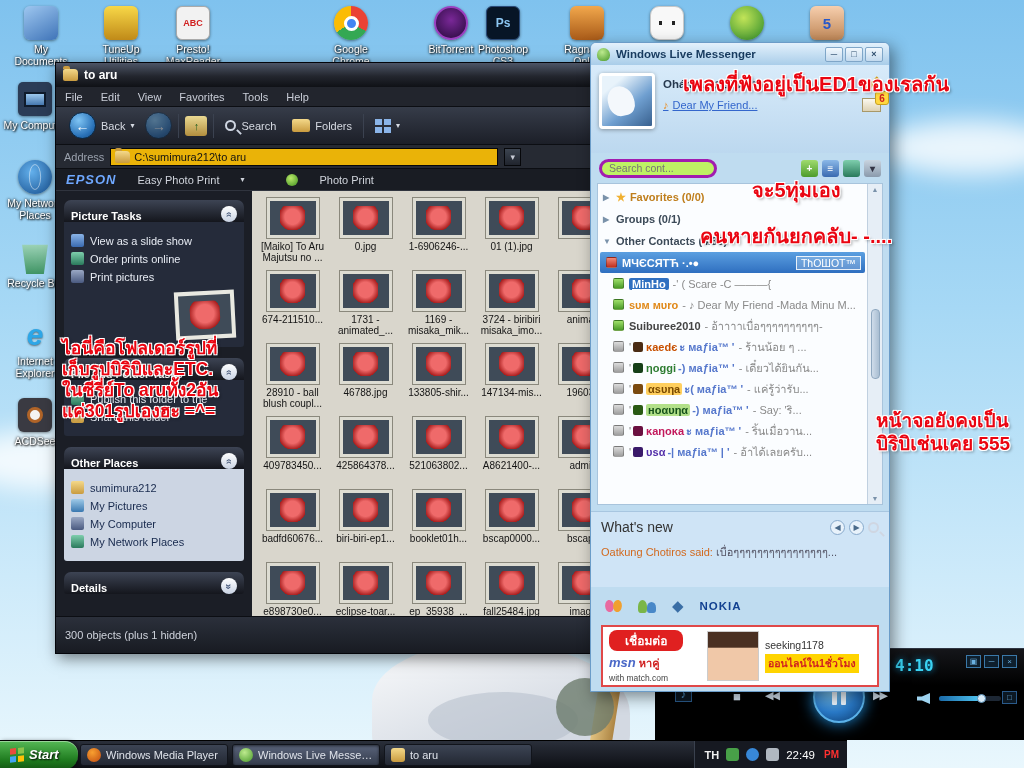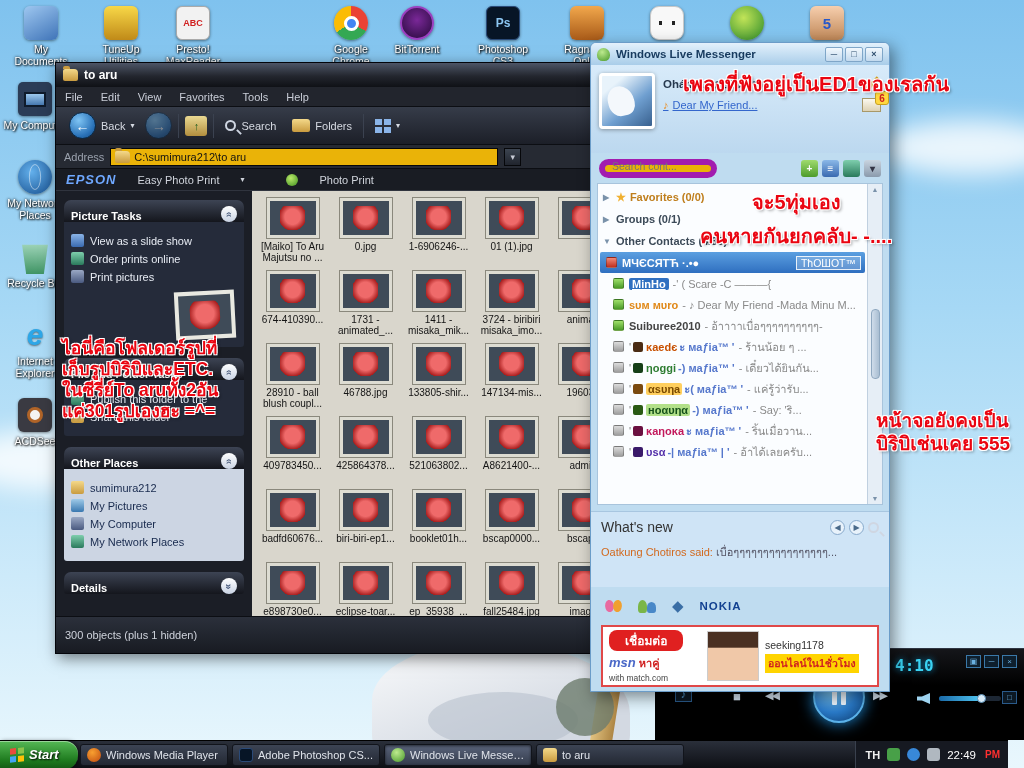--- a/index.html
+++ b/index.html
@@ -112,21 +112,21 @@
 .avatar::after{content:"";position:absolute;left:6px;top:10px;width:26px;height:30px;background:#f4f8fc;border-radius:50% 60% 40% 50%;transform:rotate(-14deg)}
 .m-info{flex:1;min-width:0;padding-top:2px}
 .m-status{color:#26384e;font-weight:bold;font-size:11.5px;white-space:nowrap;overflow:hidden}
 .m-song{color:#3366cc;text-decoration:underline;margin-top:6px;display:flex;align-items:center;gap:4px;white-space:nowrap;overflow:hidden}
 .notei{color:#e8912d;font-weight:bold;text-decoration:none}
 .m-hicons{display:flex;flex-direction:column;align-items:flex-end;gap:8px;padding-top:2px}
 .pen{width:15px;height:15px;background:linear-gradient(45deg,#f2c433,#c28d12);clip-path:polygon(0 82%,72% 8%,92% 30%,20% 100%)}
 .env{width:19px;height:14px;background:linear-gradient(#fbf9ef,#ddd2b4);border:1px solid #a89868;position:relative}
 .mbadge{position:absolute;top:-8px;right:-9px;min-width:14px;height:14px;border-radius:3px;background:#ffd840;border:1px solid #c8a020;color:#d02020;font-size:10px;font-weight:bold;display:flex;align-items:center;justify-content:center;padding:0 2px}
 .m-search{height:30px;flex:none;display:flex;align-items:center;gap:5px;padding:0 8px}
-.sbox{width:118px;height:19px;border-radius:10px;background:#eab308;border:6px solid #a21caf;display:flex;align-items:flex-end;padding:0 7px}
+.sbox{width:118px;height:19px;border-radius:10px;background:#bef264;border:3px solid #a21caf;display:flex;align-items:flex-start;padding:0 7px}
 .sbox input{border:none;outline:none;width:100%;font-size:10.5px;background:transparent;color:#555;font-family:"Liberation Sans",sans-serif}
 .sic{width:17px;height:17px;border-radius:3px;display:flex;align-items:center;justify-content:center;color:#fff;font-size:10px;font-weight:bold}
 .sic1{background:linear-gradient(#9fdb6d,#4d9b2b)}
 .sic2{background:linear-gradient(#8ab8e8,#3a6ab0)}
 .sic3{background:linear-gradient(#7ecead,#2a7a5c)}
 .sic4{background:linear-gradient(#c9d4e0,#8a9aac);color:#334}
 .m-list{flex:1;margin:0 6px;background:#fbfdff;border:1px solid #a8c4dc;display:flex;min-height:0}
 .crows{flex:1;min-width:0;overflow:hidden;padding-top:2px}
 .grow{height:22px;display:flex;align-items:center;gap:4px;padding:0 5px;font-weight:bold;color:#3c4a58}
 .garr{color:#7a92aa;font-size:8px;width:9px;display:inline-block}
@@ -178,26 +178,26 @@
 .ad-msnword{color:#4a68c8;font-weight:bold;font-style:italic;font-size:13px}
 .ad-dating{color:#d02020;font-weight:bold;font-size:11px}
 .ad-match{color:#444;font-size:8.5px;margin-top:1px}
 .ad-photo{width:52px;height:50px;flex:none;border:1px solid #ccc;background:linear-gradient(180deg,#4a3022 0 32%,#f0c8a8 33%)}
 .ad-right{min-width:0}
 .ad-user{color:#333;font-size:10.5px}
 .ad-online{display:inline-block;margin-top:3px;background:#ffd400;color:#d02020;font-weight:bold;font-size:10.5px;padding:1px 3px}
 
 .annot{position:absolute;z-index:60;color:#ea0511;font-weight:bold;line-height:1.2;white-space:pre-line;text-shadow:-1px -1px 0 #fff,1px -1px 0 #fff,-1px 1px 0 #fff,1px 1px 0 #fff,2px 2px 3px rgba(0,0,0,.35)}
 .an1{left:683px;top:72px;font-size:20px}
-.an2{left:752px;top:190px;font-size:20px}
+.an2{left:752px;top:178px;font-size:20px}
 .an3{left:700px;top:224px;font-size:20px}
 .an4{left:62px;top:338px;font-size:17.5px;width:215px}
 .an5{left:876px;top:410px;font-size:19px}
 
-.taskbar{position:absolute;left:0;bottom:0;width:1008px;height:28px;z-index:70;background:linear-gradient(#2a2f3a,#0d0f14);border-top:1px solid #000;display:flex;align-items:center}
+.taskbar{position:absolute;left:0;bottom:0;width:847px;height:28px;z-index:70;background:linear-gradient(#2a2f3a,#0d0f14);border-top:1px solid #000;display:flex;align-items:center}
 .startbtn{height:28px;width:78px;flex:none;display:flex;align-items:center;gap:5px;padding:0 10px;background:linear-gradient(#55b855,#1e7a1e 70%,#145a14);border-radius:0 13px 13px 0;box-shadow:inset 0 1px 0 rgba(255,255,255,.4),2px 0 4px rgba(0,0,0,.5)}
 .wflag{width:14px;height:14px;background:linear-gradient(#e84c3d,#e84c3d) 0 0/6px 6px no-repeat,linear-gradient(#8bc34a,#8bc34a) 8px 0/6px 6px no-repeat,linear-gradient(#42a5f5,#42a5f5) 0 8px/6px 6px no-repeat,linear-gradient(#ffc107,#ffc107) 8px 8px/6px 6px no-repeat;transform:skewY(-6deg)}
 .startlabel{color:#fff;font-weight:bold;font-style:italic;font-size:13px;text-shadow:1px 1px 2px #000}
 .tbk{height:22px;width:148px;margin:0 2px;flex:none;display:flex;align-items:center;gap:5px;padding:0 6px;background:linear-gradient(#3c4454,#232833);border:1px solid #11141b;border-radius:3px;color:#dfe3ea;overflow:hidden}
 .tbk.on{background:linear-gradient(#59637a,#343c4c);box-shadow:inset 0 1px 3px rgba(0,0,0,.6)}
 .tbk span{white-space:nowrap;overflow:hidden;text-overflow:ellipsis}
 .tico{width:14px;height:14px;border-radius:3px;flex:none}
 .tc-wmp{background:radial-gradient(circle at 38% 32%,#f8a030,#c04a10);border-radius:50%}
 .tc-ps{background:#071526;border:1px solid #2a4a78}
 .tc-msn{background:radial-gradient(circle at 40% 32%,#bdea8e,#47982a);border-radius:50%}
@@ -233,21 +233,21 @@
   <div class="dicon" style="left:160px;top:6px">
     <div class="dic i-presto">ABC</div>
     <div class="dlabel">Presto! MaxReader</div>
   </div>
   <div class="dicon" style="left:318px;top:6px">
     <div class="dic i-chrome">
         <div class="hub"></div>
       </div>
     <div class="dlabel">Google Chrome</div>
   </div>
-  <div class="dicon" style="left:384px;top:6px">
+  <div class="dicon" style="left:418px;top:6px">
     <div class="dic i-bt"></div>
     <div class="dlabel">BitTorrent</div>
   </div>
   <div class="dicon" style="left:470px;top:6px">
     <div class="dic i-ps">Ps</div>
     <div class="dlabel">Photoshop CS3</div>
   </div>
   <div class="dicon" style="left:554px;top:6px">
     <div class="dic i-rag"></div>
     <div class="dlabel">Ragnarok Onli...</div>
@@ -464,33 +464,33 @@
           <div class="fcell">
               <div class="fthumb">
                 <div class="frose"></div>
               </div>
               <div class="fname"></div>
             </div>
           <div class="fcell">
               <div class="fthumb">
                 <div class="frose"></div>
               </div>
-              <div class="fname">674-410390...</div>
+              <div class="fname">674-211510...</div>
             </div>
           <div class="fcell">
               <div class="fthumb">
                 <div class="frose"></div>
               </div>
               <div class="fname">1731 - animated_...</div>
             </div>
           <div class="fcell">
               <div class="fthumb">
                 <div class="frose"></div>
               </div>
-              <div class="fname">1411 - misaka_mik...</div>
+              <div class="fname">1169 - misaka_mik...</div>
             </div>
           <div class="fcell">
               <div class="fthumb">
                 <div class="frose"></div>
               </div>
               <div class="fname">3724 - biribiri misaka_imo...</div>
             </div>
           <div class="fcell">
               <div class="fthumb">
                 <div class="frose"></div>
@@ -824,24 +824,20 @@
 
   <div class="taskbar">
     <div class="startbtn">
       <div class="wflag"></div>
       <span class="startlabel">Start</span>
     </div>
     <div class="tbk">
       <div class="tico tc-wmp"></div>
       <span>Windows Media Player</span>
     </div>
-    <div class="tbk">
-      <div class="tico tc-ps"></div>
-      <span>Adobe Photoshop CS...</span>
-    </div>
     <div class="tbk on">
       <div class="tico tc-msn"></div>
       <span>Windows Live Messen...</span>
     </div>
     <div class="tbk">
       <div class="tico tc-fold"></div>
       <span>to aru</span>
     </div>
     <div class="tray">
       <span class="lang">TH</span>

